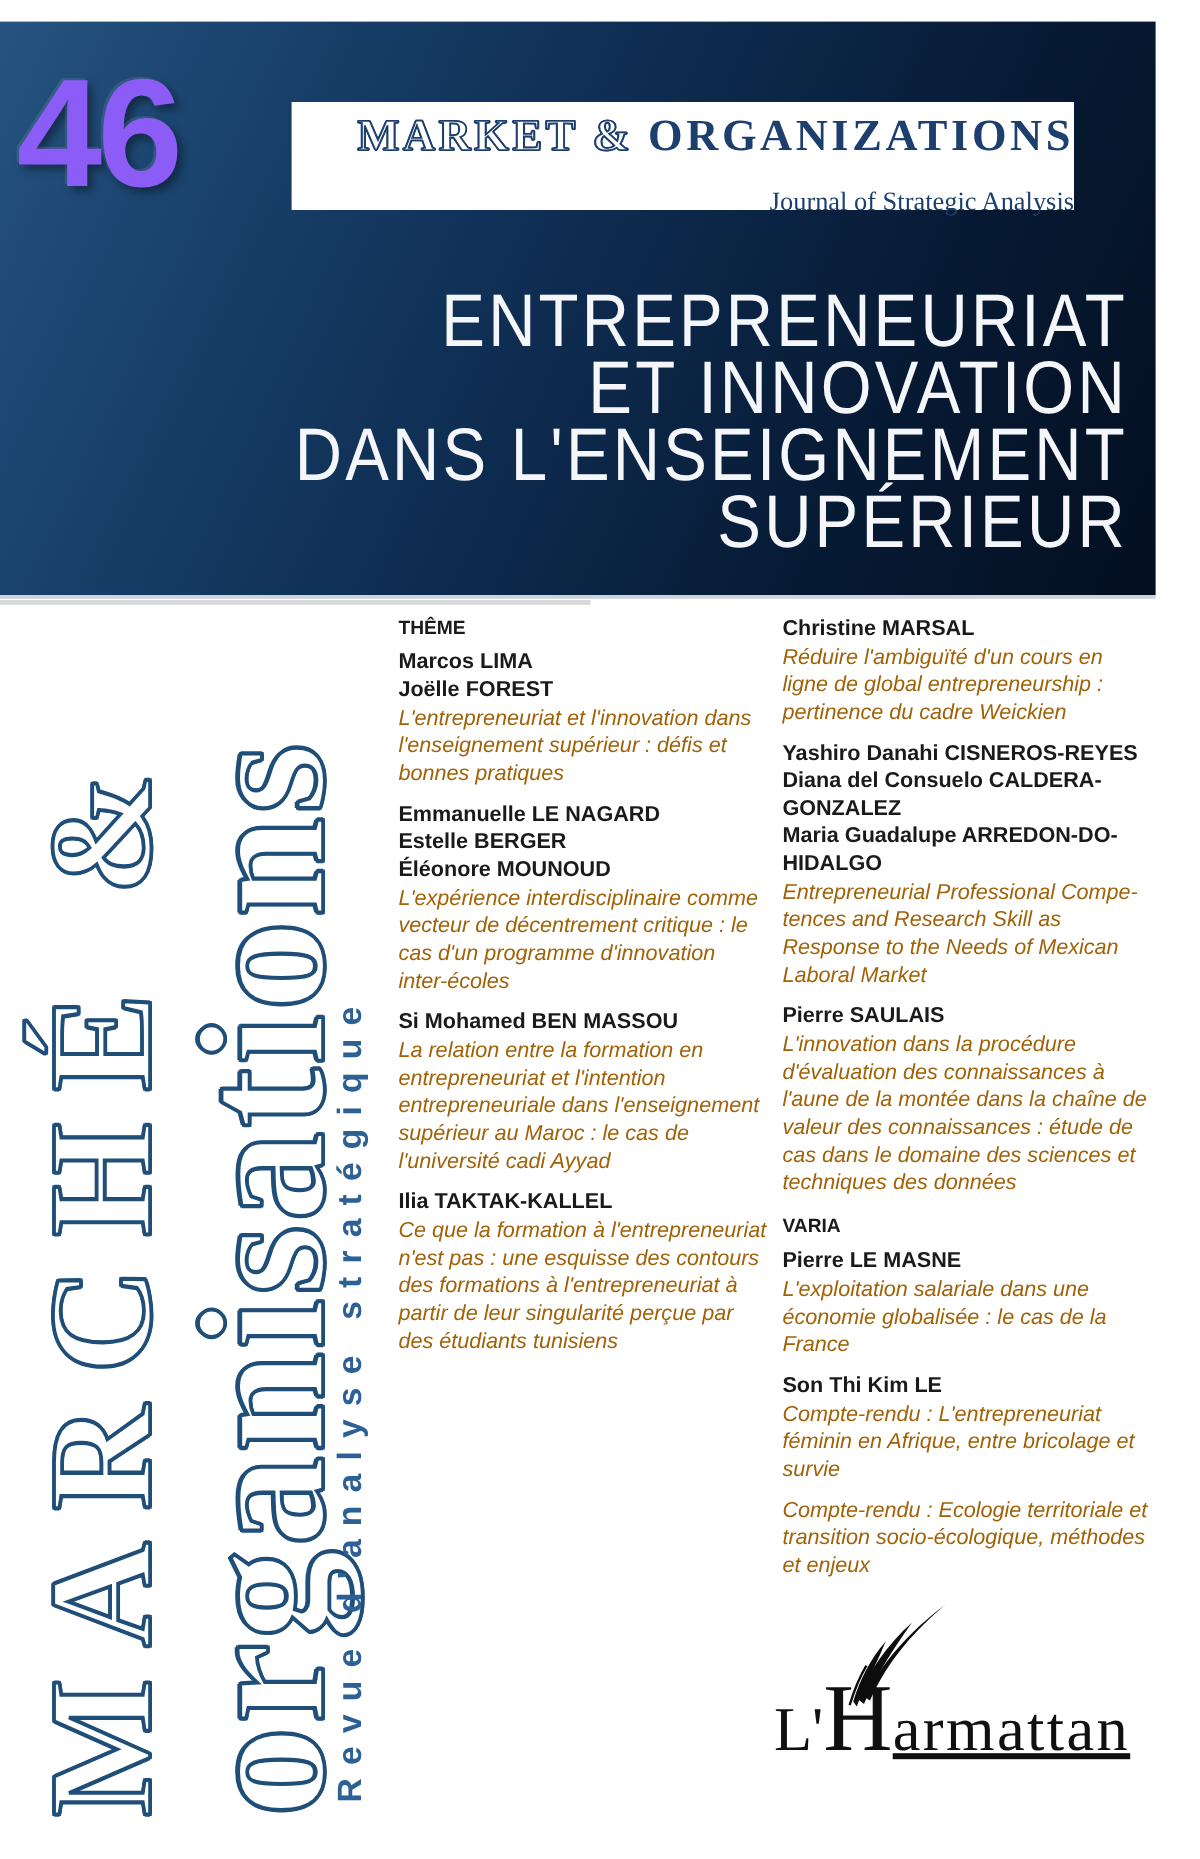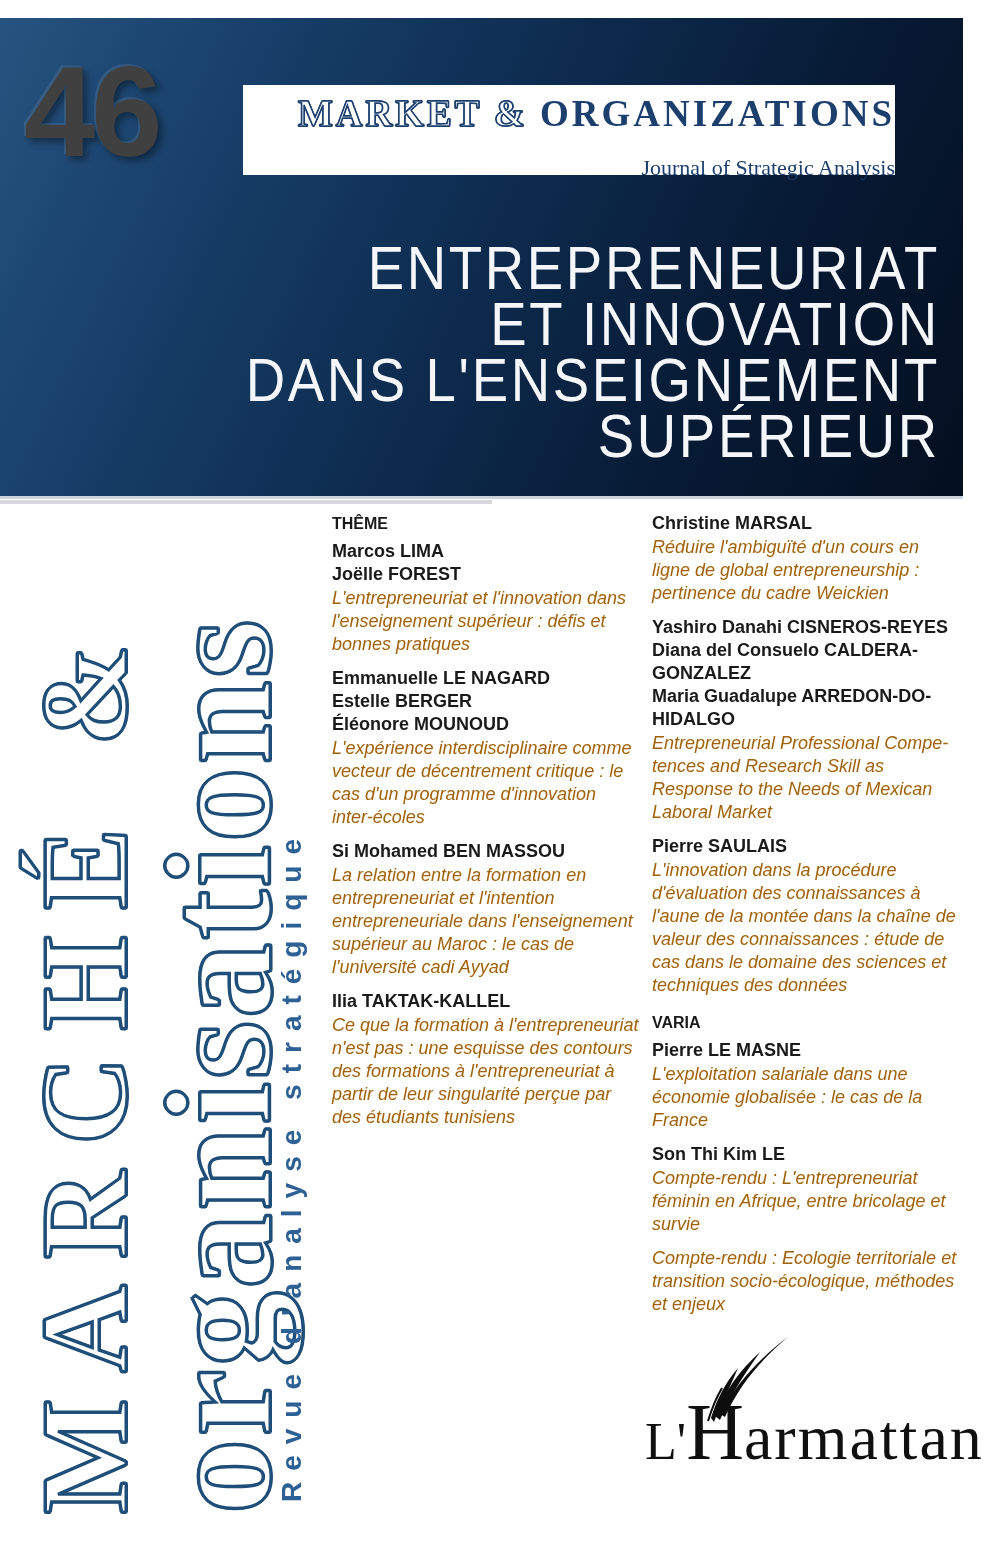--- a/index.html
+++ b/index.html
@@ -11,22 +11,22 @@
   
   .band {
     position:absolute; left:0; top:18px; width:963px; height:478px;
     background:linear-gradient(115deg,#265380 0%, #18406a 22%, #0e2c50 48%, #071a34 75%, #040f20 100%);
     border-bottom:3px solid #cดd3d8;
     border-bottom:3px solid #cdd3d8;
   }
   .scan-smudge { position:absolute; left:0; top:500px; width:492px; height:4px; background:#d6d8da; }
 
   .issue-number {
-    position:absolute; left:24px; top:48px;
-    font-size:128px; font-weight:bold; letter-spacing:-4px; color:#404040;
+    position:absolute; left:14px; top:48px;
+    font-size:128px; font-weight:bold; letter-spacing:-4px; color:#8b5cf6;
     text-shadow:-2px -2px 0 rgba(255,255,255,0.10), 4px 4px 7px rgba(0,0,0,0.40);
     line-height:1;
   }
 
   .journal-box {
     position:absolute; left:243px; top:85px; width:652px; height:90px;
     background:#ffffff; text-align:right; box-sizing:border-box; padding-top:9px;
   }
   .journal-title {
     font-family:"Liberation Serif", serif; font-weight:bold;
@@ -74,21 +74,21 @@
   .toc-article-title { font-style:italic; color:#a16207; margin-top:1px; }
 
   
   .publisher {
     position:absolute; left:645px; top:1396px; width:310px;
     font-family:"Liberation Serif", serif; color:#101010; white-space:nowrap;
   }
   .pub-l    { font-size:52px; }
   .pub-h-wrap { position:relative; display:inline-block; }
   .pub-h    { font-size:80px; line-height:0.9; }
-  .pub-rest { font-size:64px; letter-spacing:2px; }
+  .pub-rest { font-size:52px; letter-spacing:2px;text-decoration:underline; }
   .feather-svg { position:absolute; left:14px; top:-60px; width:92px; height:86px; }
 </style>
 </head>
 <body>
 
 <div class="page">
 
   <div class="band"></div>
   <div class="scan-smudge"></div>
 

